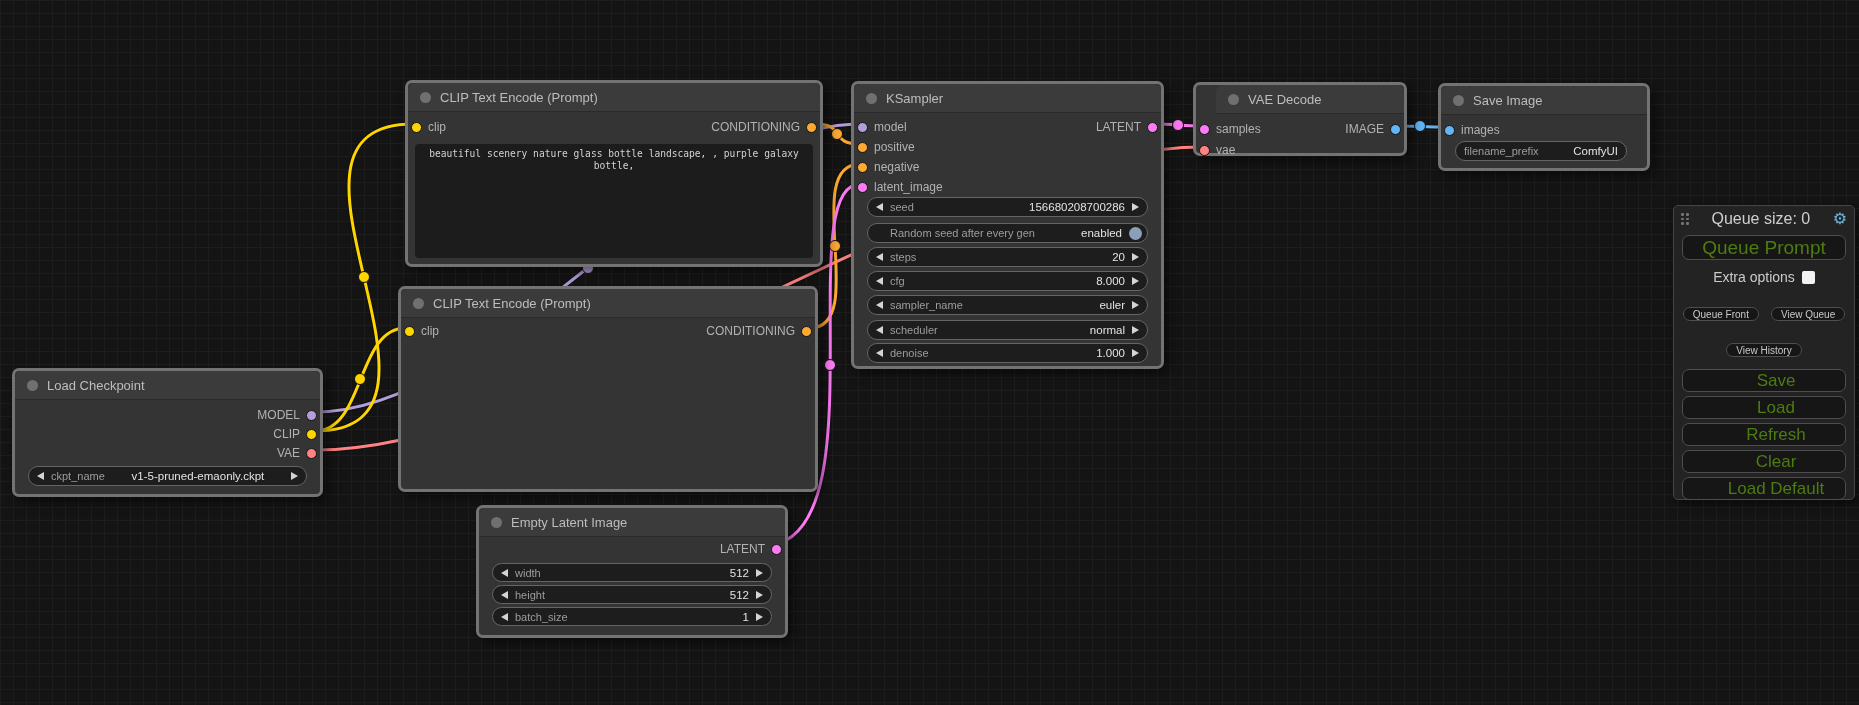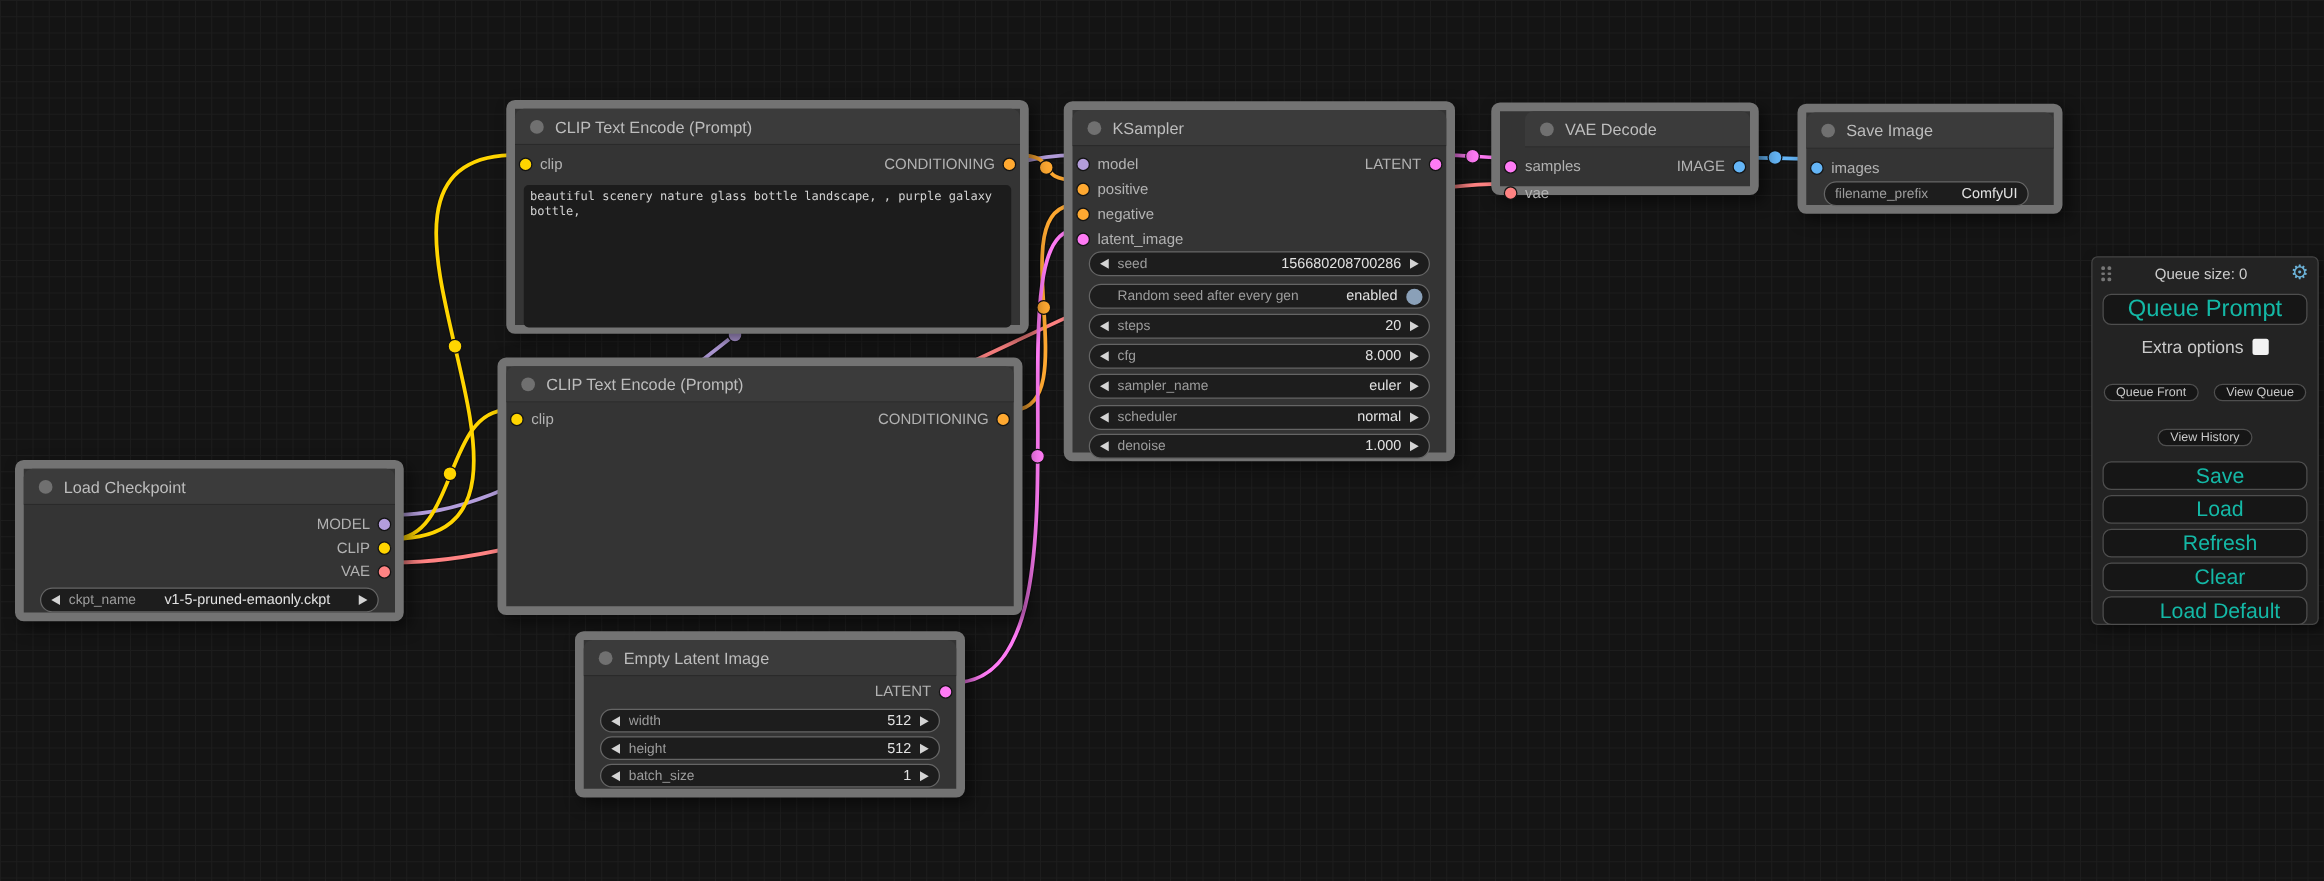--- a/index.html
+++ b/index.html
@@ -15,23 +15,24 @@
   #wires{position:absolute;left:0;top:0;z-index:1;}
   .wire{fill:none;stroke-width:3;stroke-linecap:round;}
   .wire-under{fill:none;stroke:#0d0d0d;stroke-width:5;stroke-linecap:round;opacity:.55;}
   .s-model{stroke:var(--model);} .s-clip{stroke:var(--clip);} .s-vae{stroke:var(--vae);}
   .s-cond{stroke:var(--conditioning);} .s-latent{stroke:var(--latent);} .s-image{stroke:var(--image);}
   .f-model{fill:var(--model);} .f-clip{fill:var(--clip);} .f-vae{fill:var(--vae);}
   .f-cond{fill:var(--conditioning);} .f-latent{fill:var(--latent);} .f-image{fill:var(--image);}
 
   .node{
     position:absolute;z-index:2;background:#343434;
-    border:7px solid #737373;border-radius:7px;
+    border:3px solid #737373;border-radius:7px;
     box-shadow:5px 5px 12px rgba(0,0,0,.5);
     box-sizing:border-box;
+    text-align:center;
   }
   .ntitle{
     height:28px;display:flex;align-items:center;gap:9px;padding:0 12px;
     background:#3b3b3b;border-bottom:1px solid #2a2a2a;
     border-radius:7px 7px 0 0;font-size:13px;color:#bdbdbd;white-space:nowrap;
   }
   .ndot{width:11px;height:11px;border-radius:50%;background:var(--title-dot);flex:0 0 auto;}
   .slot{position:absolute;height:18px;display:flex;align-items:center;gap:6px;
     font-size:12px;color:#b2b2b2;white-space:nowrap;z-index:3;}
   .slot.in{left:3px;} .slot.out{right:3px;}
@@ -58,40 +59,40 @@
     position:absolute;left:7px;right:7px;background:#1c1c1c;border-radius:4px;
     font-family:"DejaVu Sans Mono",monospace;font-size:9.6px;line-height:1.3;
     color:#d2d2d2;padding:4px 5px;box-sizing:border-box;
     white-space:pre-wrap;word-break:break-word;overflow:hidden;z-index:3;
   }
 
   
   #n-ckpt{left:12px;top:368px;width:311px;height:129px;}
   #n-clip-pos{left:405px;top:80px;width:418px;height:187px;}
   #n-clip-neg{left:398px;top:286px;width:420px;height:206px;}
-  #n-latent{left:460px;top:505px;width:312px;height:133px;}
+  #n-latent{left:476px;top:505px;width:312px;height:133px;}
   #n-ksampler{left:851px;top:81px;width:313px;height:288px;}
   #n-vae{left:1193px;top:82px;width:214px;height:74px;padding-left:20px;}
   #n-save{left:1438px;top:83px;width:212px;height:88px;}
 
   
   #queue-panel{
     position:absolute;z-index:4;left:1673px;top:205px;width:182px;height:295px;
     background:#232323;border:1px solid #454545;border-radius:5px;
     box-shadow:4px 4px 10px rgba(0,0,0,.5);box-sizing:border-box;
   }
   .qp-head{display:flex;align-items:center;height:26px;padding:0 7px;gap:5px;}
   .drag-dots{display:grid;grid-template-columns:3px 3px;grid-gap:2px;flex:0 0 auto;}
   .drag-dots i{width:2.5px;height:2.5px;border-radius:50%;background:#767676;display:block;}
-  .qp-title{flex:1;text-align:center;font-size:12px;color:#cecece;}
+  .qp-title{flex:1;text-align:center;font-size:16px;color:#cecece;}
   .gear{font-size:16px;color:var(--gear);line-height:1;flex:0 0 auto;}
   .qbtn{
     display:flex;align-items:center;justify-content:center;
     background:#161616;border:1px solid #4e4e4e;border-radius:7px;
-    color:#14b8a6;box-sizing:border-box;cursor:default;
+    color:#4d7c0f;box-sizing:border-box;cursor:default;
   }
   .qbtn-big{margin:3px 8px 0 8px;height:25px;font-size:19px;}
   .qbtn-mid{margin:4px 8px 0 8px;height:23px;font-size:17px;padding-left:24px;}
   .extra-row{display:flex;align-items:center;justify-content:center;gap:7px;margin-top:9px;height:16px;}
   .extra-label{font-size:14px;color:#cbcbcb;}
   .checkbox{width:13px;height:13px;background:#f2f2f2;border-radius:2px;}
   .small-row{display:flex;justify-content:center;gap:12px;margin-top:22px;}
   .qbtn-small{height:14px;font-size:10px;border-radius:8px;padding:0 9px;color:#c9c9c9;}
   .gap8{height:8px;}
 </style>

